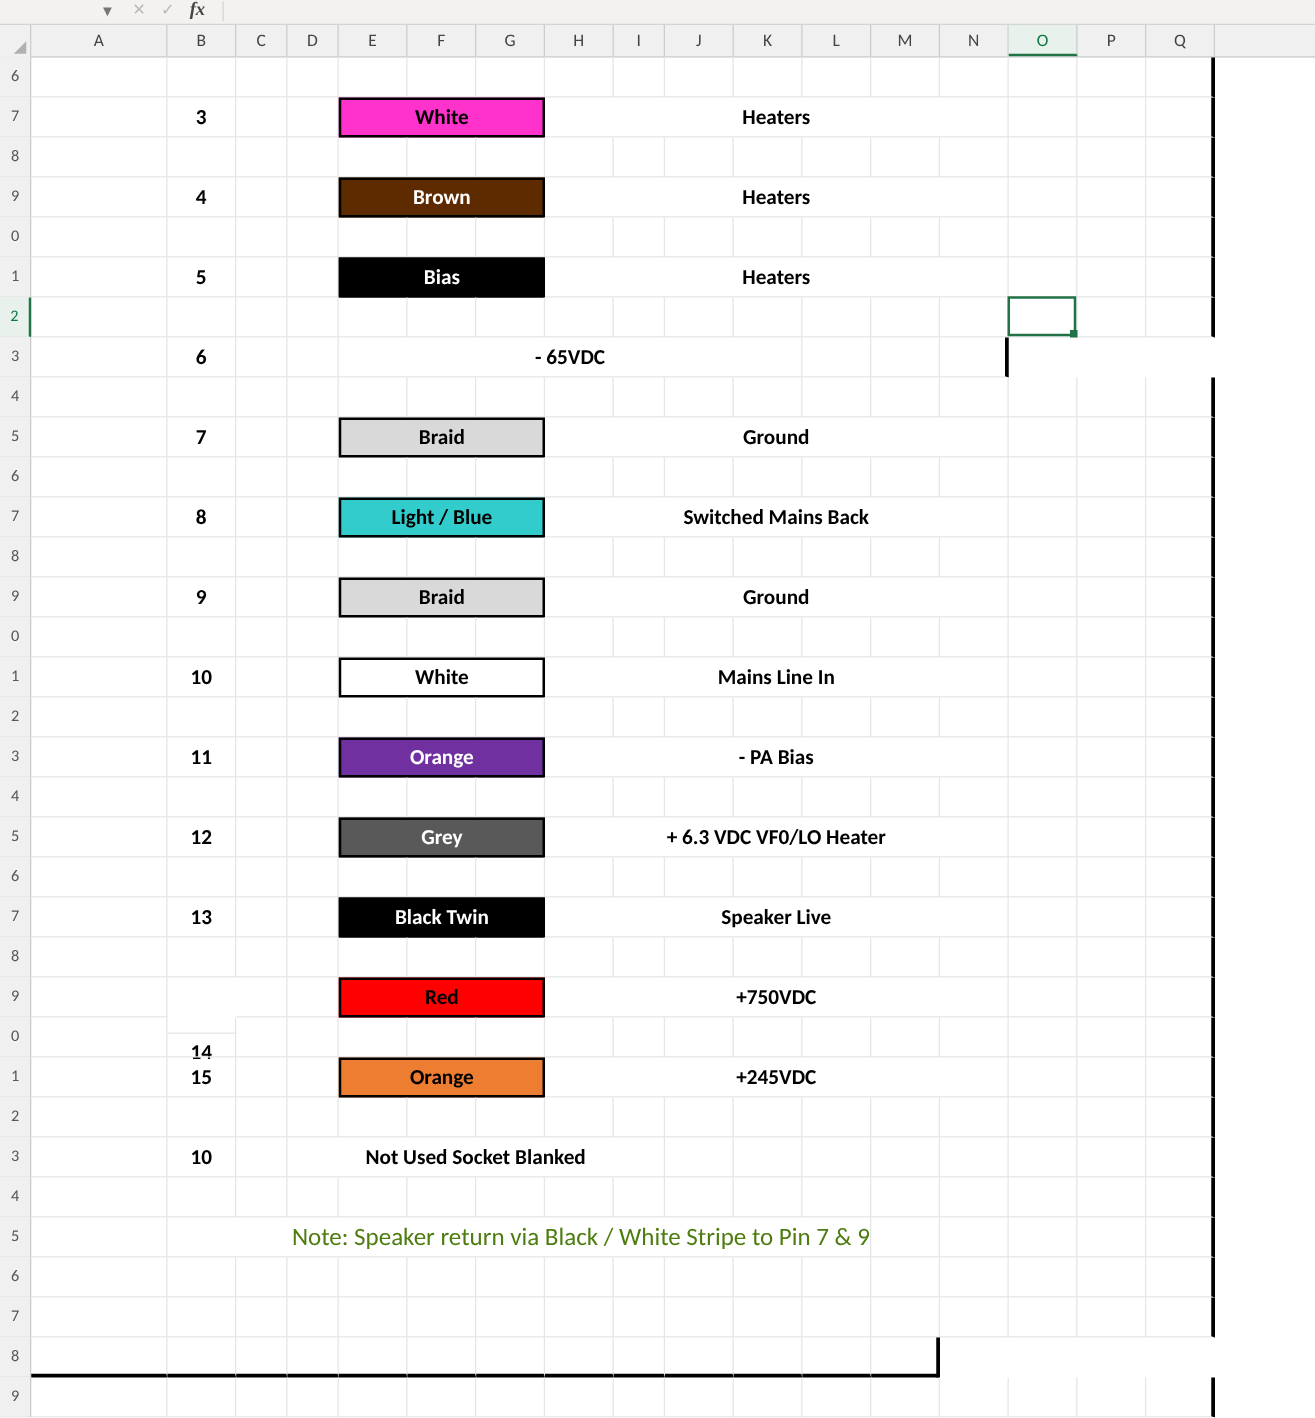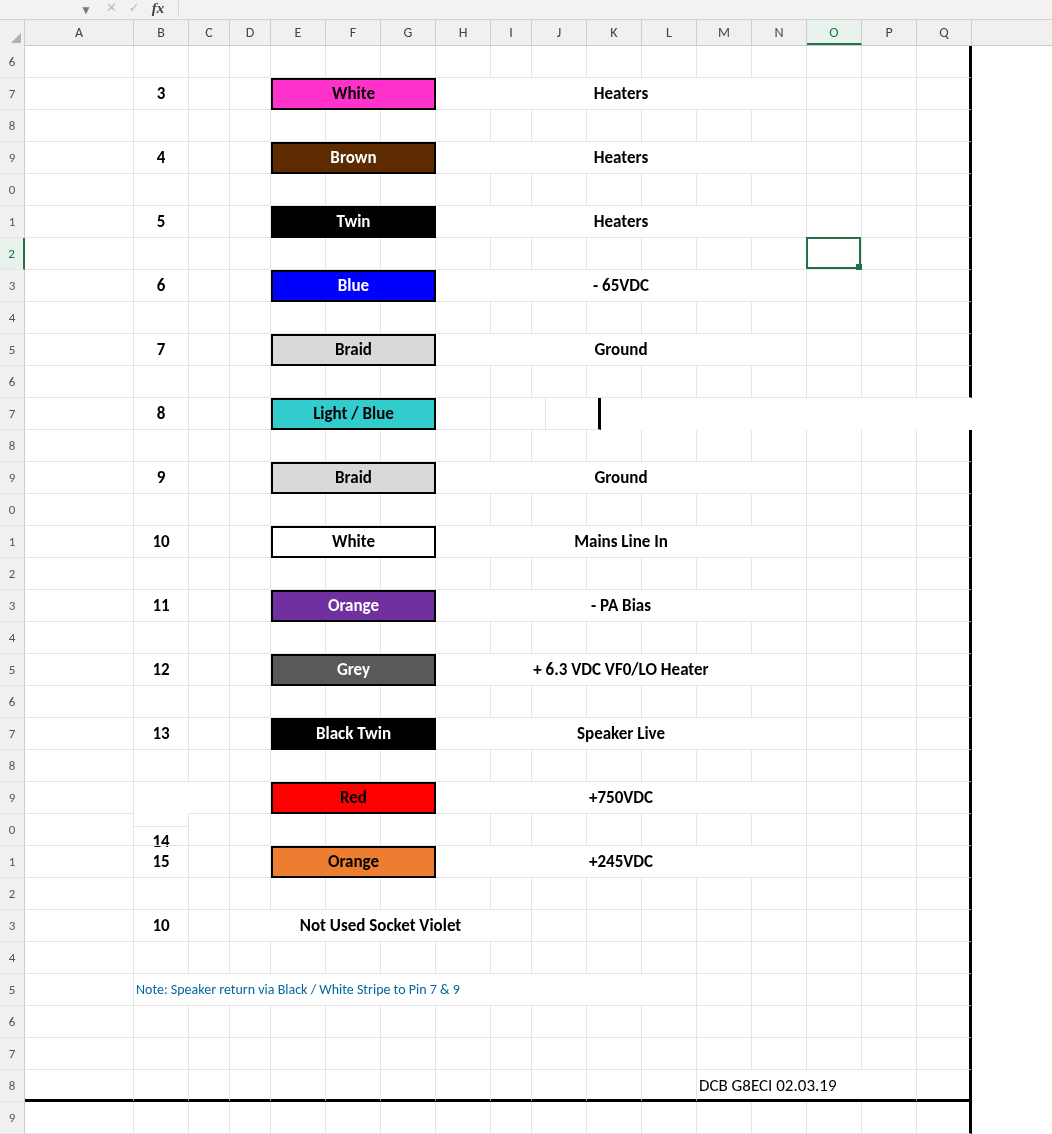--- a/index.html
+++ b/index.html
@@ -83,21 +83,21 @@
   }
   .num { font-weight:bold; text-align:center; color:#000; font-size:17px;}
   .color-box {
     border:2px solid #000;
     font-weight:bold;
     text-align:center;
     line-height:28px;
     font-size:17px;
   }
   .desc { font-weight:bold; text-align:center; color:#000; font-size:17px;}
-  .note { font-size:14px; color:#0369a1; padding-left:2px;}
+  .note { font-size:20px; color:#4d7c0f; padding-left:2px;text-align:right;}
   .footer { font-size:17px; color:#000; padding-left:2px;}
 
   
   .sel {
     position:absolute;
     border:2px solid #217346;
     pointer-events:none;
     z-index:5;
   }
   .sel::after{
@@ -232,21 +232,21 @@
       <div class="cell" style="width: 55px;"></div>
       <div class="cell" style="width: 55px;"></div>
       <div class="cell thick-right" style="width: 55px;"></div>
     </div>
     <div class="row">
       <div class="rh">1</div>
       <div class="cell" style="width: 109px;"></div>
       <div class="cell num" style="width: 55px;">5</div>
       <div class="cell" style="width: 41px;"></div>
       <div class="cell" style="width: 41px;"></div>
-      <div class="cell color-box" style="width: 165px; background: rgb(0, 0, 0); color: rgb(255, 255, 255);">Twin</div>
+      <div class="cell color-box" style="width: 165px; background: rgb(0, 0, 0); color: rgb(255, 255, 255);">Bias</div>
       <div class="cell desc" style="width: 371px;">Heaters</div>
       <div class="cell" style="width: 55px;"></div>
       <div class="cell" style="width: 55px;"></div>
       <div class="cell thick-right" style="width: 55px;"></div>
     </div>
     <div class="row">
       <div class="rh active">2</div>
       <div class="cell" style="width: 109px;"></div>
       <div class="cell" style="width: 55px;"></div>
       <div class="cell" style="width: 41px;"></div>
@@ -264,21 +264,20 @@
       <div class="cell" style="width: 55px;"></div>
       <div class="cell" style="width: 55px;"></div>
       <div class="cell thick-right" style="width: 55px;"></div>
     </div>
     <div class="row">
       <div class="rh">3</div>
       <div class="cell" style="width: 109px;"></div>
       <div class="cell num" style="width: 55px;">6</div>
       <div class="cell" style="width: 41px;"></div>
       <div class="cell" style="width: 41px;"></div>
-      <div class="cell color-box" style="width: 165px; background: rgb(0, 0, 255); color: rgb(255, 255, 255);">Blue</div>
       <div class="cell desc" style="width: 371px;">- 65VDC</div>
       <div class="cell" style="width: 55px;"></div>
       <div class="cell" style="width: 55px;"></div>
       <div class="cell thick-right" style="width: 55px;"></div>
     </div>
     <div class="row">
       <div class="rh">4</div>
       <div class="cell" style="width: 109px;"></div>
       <div class="cell" style="width: 55px;"></div>
       <div class="cell" style="width: 41px;"></div>
@@ -329,20 +328,21 @@
       <div class="cell" style="width: 55px;"></div>
       <div class="cell thick-right" style="width: 55px;"></div>
     </div>
     <div class="row">
       <div class="rh">7</div>
       <div class="cell" style="width: 109px;"></div>
       <div class="cell num" style="width: 55px;">8</div>
       <div class="cell" style="width: 41px;"></div>
       <div class="cell" style="width: 41px;"></div>
       <div class="cell color-box" style="width: 165px; background: rgb(51, 204, 204); color: rgb(0, 0, 0);">Light / Blue</div>
+      <div class="cell desc" style="width: 371px;">Switched Mains Back</div>
       <div class="cell" style="width: 55px;"></div>
       <div class="cell" style="width: 55px;"></div>
       <div class="cell thick-right" style="width: 55px;"></div>
     </div>
     <div class="row">
       <div class="rh">8</div>
       <div class="cell" style="width: 109px;"></div>
       <div class="cell" style="width: 55px;"></div>
       <div class="cell" style="width: 41px;"></div>
       <div class="cell" style="width: 41px;"></div>
@@ -582,21 +582,21 @@
       <div class="cell" style="width: 55px;"></div>
       <div class="cell" style="width: 55px;"></div>
       <div class="cell" style="width: 55px;"></div>
       <div class="cell thick-right" style="width: 55px;"></div>
     </div>
     <div class="row">
       <div class="rh">3</div>
       <div class="cell" style="width: 109px;"></div>
       <div class="cell num" style="width: 55px;">10</div>
       <div class="cell" style="width: 41px;"></div>
-      <div class="cell desc" style="width: 302px; text-align: center;">Not Used Socket Violet</div>
+      <div class="cell desc" style="width: 302px; text-align: center;">Not Used Socket Blanked</div>
       <div class="cell" style="width: 55px;"></div>
       <div class="cell" style="width: 55px;"></div>
       <div class="cell" style="width: 55px;"></div>
       <div class="cell" style="width: 55px;"></div>
       <div class="cell" style="width: 55px;"></div>
       <div class="cell" style="width: 55px;"></div>
       <div class="cell" style="width: 55px;"></div>
       <div class="cell thick-right" style="width: 55px;"></div>
     </div>
     <div class="row">
@@ -676,21 +676,20 @@
       <div class="cell thick-bottom" style="width: 41px;"></div>
       <div class="cell thick-bottom" style="width: 41px;"></div>
       <div class="cell thick-bottom" style="width: 55px;"></div>
       <div class="cell thick-bottom" style="width: 55px;"></div>
       <div class="cell thick-bottom" style="width: 55px;"></div>
       <div class="cell thick-bottom" style="width: 55px;"></div>
       <div class="cell thick-bottom" style="width: 41px;"></div>
       <div class="cell thick-bottom" style="width: 55px;"></div>
       <div class="cell thick-bottom" style="width: 55px;"></div>
       <div class="cell thick-bottom" style="width: 55px;"></div>
-      <div class="cell footer thick-bottom" style="width: 220px;">DCB G8ECI 02.03.19</div>
       <div class="cell thick-right thick-bottom" style="width: 55px;"></div>
     </div>
     <div class="row">
       <div class="rh">9</div>
       <div class="cell" style="width: 109px;"></div>
       <div class="cell" style="width: 55px;"></div>
       <div class="cell" style="width: 41px;"></div>
       <div class="cell" style="width: 41px;"></div>
       <div class="cell" style="width: 55px;"></div>
       <div class="cell" style="width: 55px;"></div>

